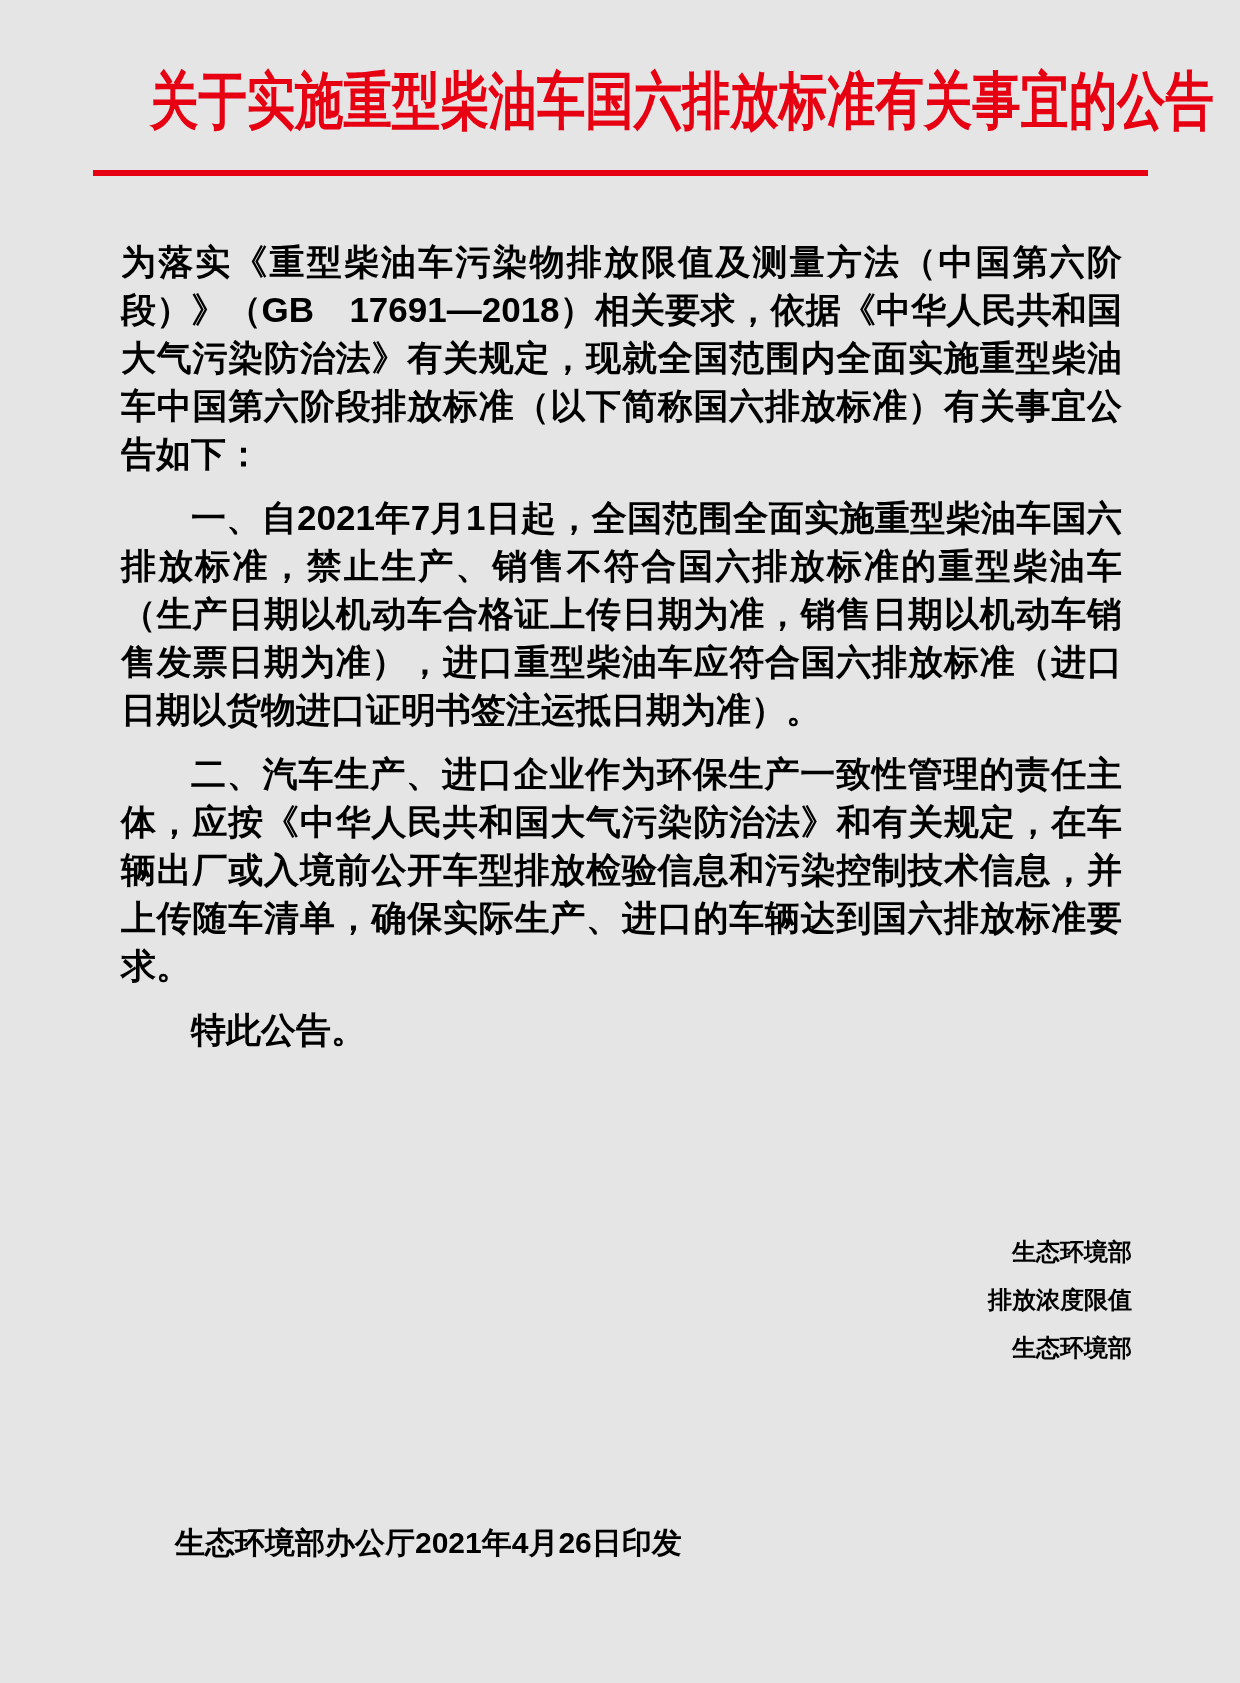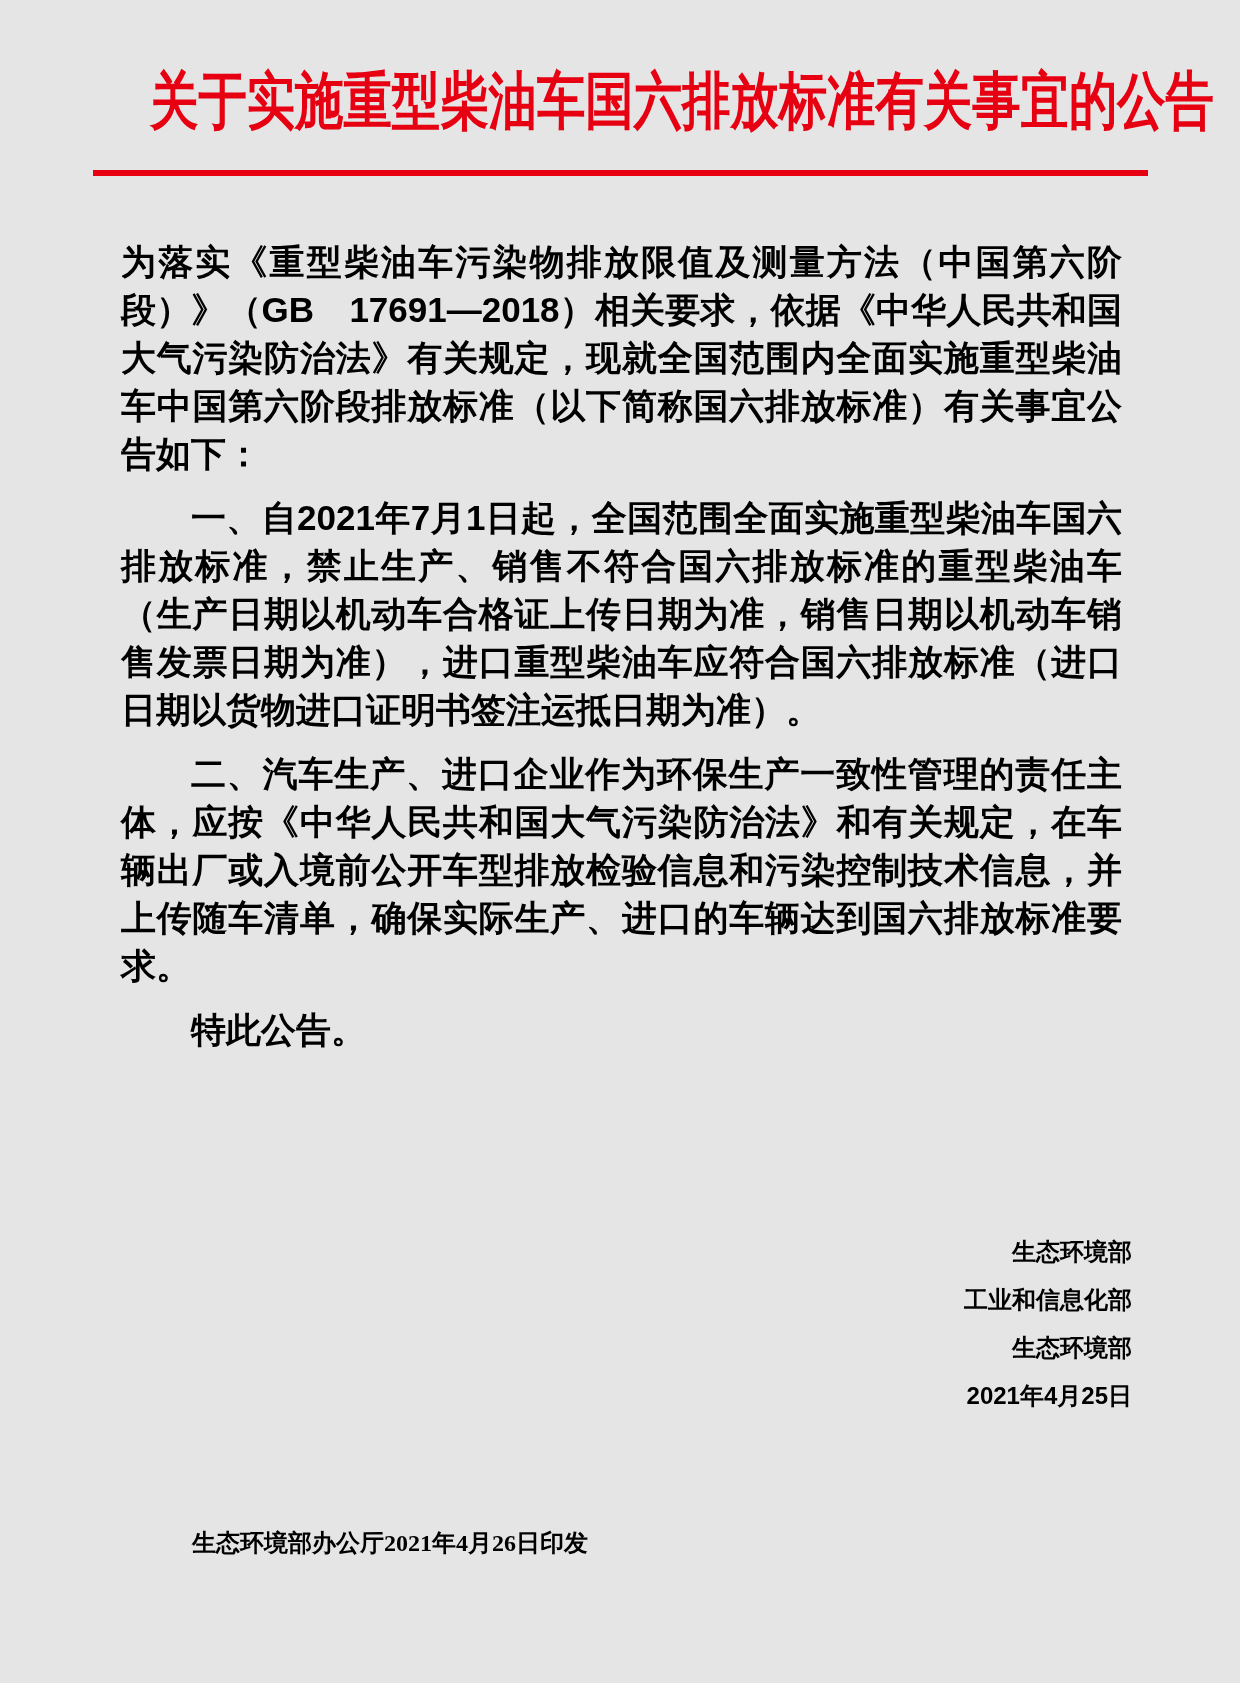--- a/index.html
+++ b/index.html
@@ -66,25 +66,24 @@
     text-align: right;
     font-size: 24px;
     line-height: 48px;
     white-space: nowrap;
   }
 
   
   .footer-note {
     position: absolute;
     top: 1522px;
-    left: 192px;
-    font-size: 24px;
+    left: 175px;
+    font-size: 30px;
     line-height: 42px;
     white-space: nowrap;
-    font-family: Liberation Serif, serif;
   }
 </style>
 </head>
 <body>
 
 <div class="page">
 
   <div class="doc-title-wrap">
     <div class="doc-title" style="color: rgb(230, 0, 18);">关于实施重型柴油车国六排放标准有关事宜的公告</div>
   </div>
@@ -93,20 +92,19 @@
 
   <div class="doc-body">
     <p class="para">为落实《重型柴油车污染物排放限值及测量方法（中国第六阶段）》（GB　17691—2018）相关要求，依据《中华人民共和国大气污染防治法》有关规定，现就全国范围内全面实施重型柴油车中国第六阶段排放标准（以下简称国六排放标准）有关事宜公告如下：</p>
     <p class="para indent">一、自2021年7月1日起，全国范围全面实施重型柴油车国六排放标准，禁止生产、销售不符合国六排放标准的重型柴油车（生产日期以机动车合格证上传日期为准，销售日期以机动车销售发票日期为准），进口重型柴油车应符合国六排放标准（进口日期以货物进口证明书签注运抵日期为准）。</p>
     <p class="para indent">二、汽车生产、进口企业作为环保生产一致性管理的责任主体，应按《中华人民共和国大气污染防治法》和有关规定，在车辆出厂或入境前公开车型排放检验信息和污染控制技术信息，并上传随车清单，确保实际生产、进口的车辆达到国六排放标准要求。</p>
     <p class="para indent">特此公告。</p>
   </div>
 
   <div class="signature-block">
     <div>生态环境部</div>
-    <div>工业和信息化部</div>
+    <div>排放浓度限值</div>
     <div>生态环境部</div>
-    <div>2021年4月25日</div>
   </div>
 
   <div class="footer-note">生态环境部办公厅2021年4月26日印发</div>
 
 </div>
 
 </body></html>

